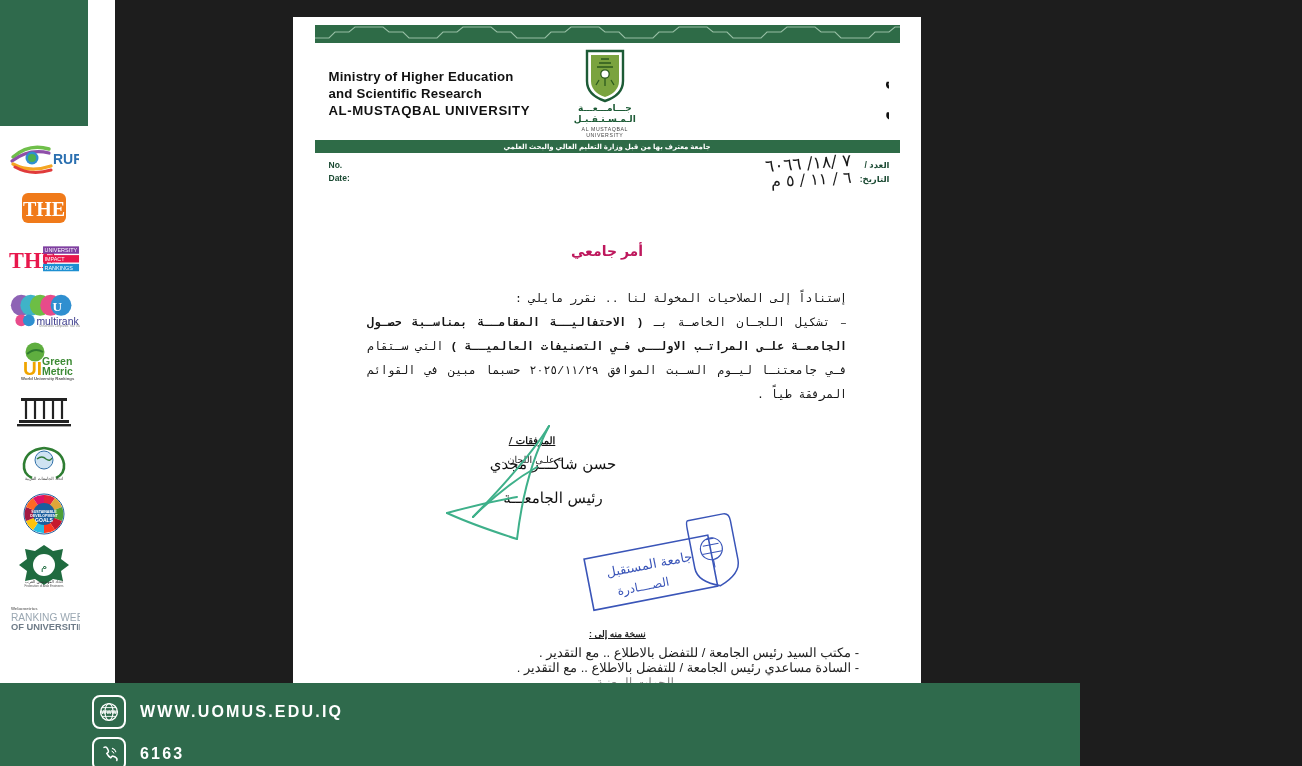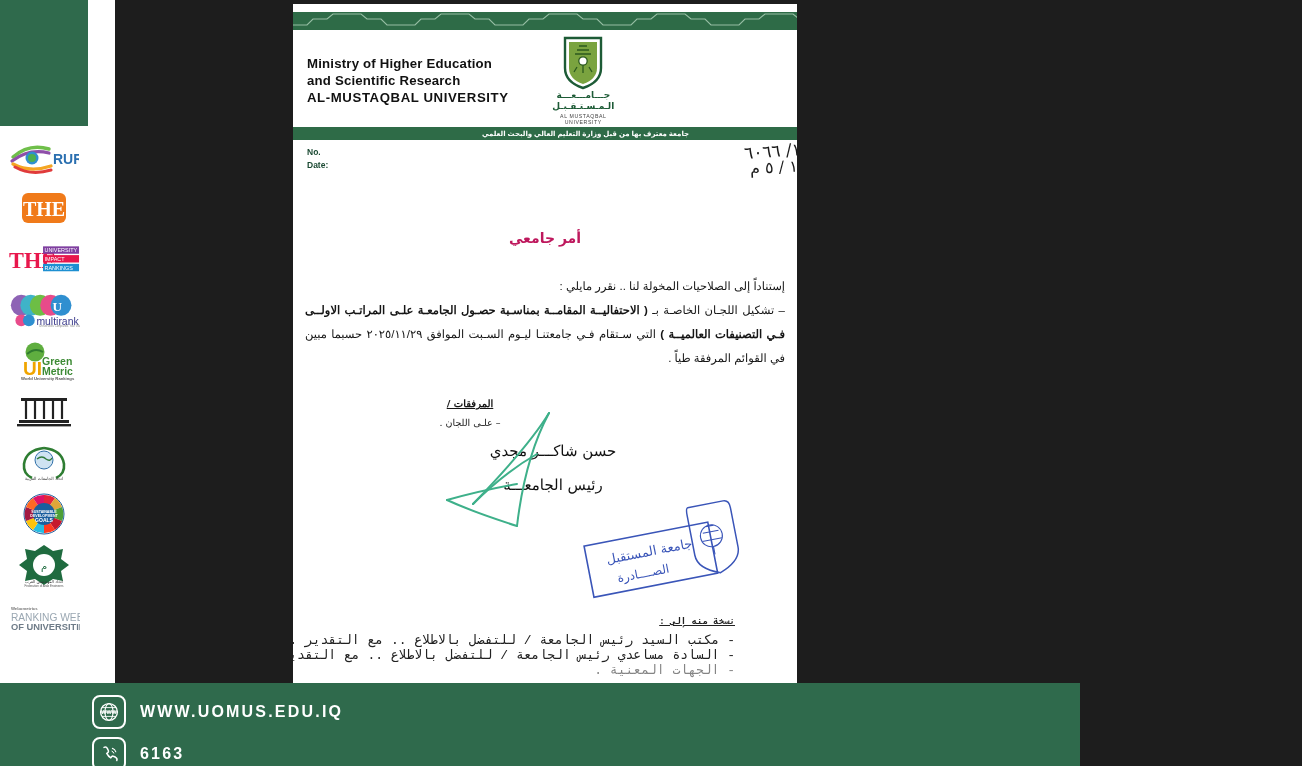--- a/index.html
+++ b/index.html
@@ -15,21 +15,21 @@
   
   .left-rail{position:absolute;left:0;top:0;width:88px;height:683px;background:#ffffff;}
   .rail-green{position:absolute;left:0;top:0;width:88px;height:126px;background:#2f6a4c;}
   .rail-badges{position:absolute;left:0;top:126px;width:88px;height:557px;background:#ffffff;
     display:flex;flex-direction:column;align-items:center;padding-top:8px;box-sizing:border-box;}
   .badge{width:72px;height:46px;margin-bottom:5px;display:flex;align-items:center;justify-content:center;position:relative;}
 
   .rail-gap{position:absolute;left:88px;top:0;width:27px;height:683px;background:#ffffff;}
 
   
-  .page{position:absolute;left:293px;top:4px;width:504px;height:683px;background:#ffffff;overflow:hidden;}
+  .page{position:absolute;left:293px;top:17px;width:628px;height:683px;background:#ffffff;overflow:hidden;}
 
   .letterhead{position:relative;width:585px;margin:0 auto;}
   .zigzag-band{height:18px;background:#2e6b47;position:relative;overflow:hidden;margin-top:8px;}
   .zigzag-band svg{position:absolute;left:0;top:0;}
 
   .lh-body{display:flex;align-items:center;justify-content:space-between;padding:6px 10px 2px 14px;box-sizing:border-box;}
   .lh-en{font-weight:bold;font-size:13.2px;line-height:17px;color:#111;letter-spacing:.2px;}
   .lh-en div:nth-child(3){letter-spacing:.6px;}
 
   .lh-logo{width:66px;text-align:center;}
@@ -46,41 +46,41 @@
   
   .nodate{position:relative;width:585px;margin:4px auto 0;height:34px;}
   .nodate .en{position:absolute;left:14px;top:2px;font-size:8.5px;font-weight:bold;color:#1b4a33;line-height:12.5px;}
   .nodate .ar{position:absolute;right:10px;top:2px;font-size:8.5px;font-weight:bold;color:#1b4a33;line-height:13.5px;direction:rtl;text-align:right;}
   .hw{position:absolute;font-family:"DejaVu Serif",serif;color:#1a1a1a;}
   .hw1{right:48px;top:-4px;font-size:17px;letter-spacing:3px;transform:rotate(-4deg);}
   .hw2{right:48px;top:13px;font-size:16px;letter-spacing:4px;transform:rotate(-3deg);}
 
   
   .doc-title{text-align:center;font-size:14px;font-weight:bold;color:#be185d;direction:rtl;margin-top:52px;}
-  .doc-body{width:480px;margin:28px auto 0;direction:rtl;text-align:justify;font-family:Liberation Sans, sans-serif;
+  .doc-body{width:480px;margin:28px auto 0;direction:rtl;text-align:justify;font-family:Liberation Mono, monospace;
             font-size:11.5px;line-height:24px;color:#151515;}
   .doc-body .b{font-weight:bold;}
   .doc-body p{margin:0;}
   .line-indent{text-align:right;}
 
   .attach{width:480px;margin:28px auto 15px;direction:rtl;font-family:"DejaVu Serif","Liberation Serif",serif;color:#151515;}
   .attach-h{font-size:10px;font-weight:bold;text-decoration:underline;text-align:center;margin-right:150px;}
   .attach-i{font-size:9.5px;margin-top:8px;text-align:center;margin-right:150px;}
 
   
   .sig{position:absolute;left:130px;top:430px;width:260px;direction:rtl;text-align:center;
        font-family:"DejaVu Serif","Liberation Serif",serif;color:#111;}
   .sig div{font-size:15px;line-height:34px;letter-spacing:1px;}
   .sig-stroke{position:absolute;left:120px;top:404px;width:250px;height:150px;pointer-events:none;}
 
   .stamp{position:absolute;left:292px;top:505px;width:160px;height:100px;transform:rotate(-11deg);}
 
   
-  .cc{position:absolute;right:62px;top:612px;width:270px;direction:rtl;text-align:right;
-      font-family:Liberation Mono, monospace;color:#222;}
+  .cc{position:absolute;right:62px;top:612px;width:270px;direction:rtl;text-align:left;
+      font-family:Liberation Sans, sans-serif;color:#222;}
   .cc-h{font-size:9px;font-weight:bold;text-decoration:underline;}
   .cc ul{list-style:none;margin:6px 0 0;padding:0;}
   .cc li{font-size:13px;line-height:15px;white-space:nowrap;}
   .cc li:nth-child(3){opacity:.55;}
 
   
   .footer{position:absolute;left:0;top:683px;width:1080px;height:83px;background:#2f6a4c;color:#fff;}
   .f-left{position:absolute;left:92px;top:12px;}
   .f-row{display:flex;align-items:center;margin-bottom:8px;}
   .f-ico{width:30px;height:30px;border:2px solid #fff;border-radius:8px;display:flex;align-items:center;justify-content:center;margin-left:0;margin-right:14px;}

